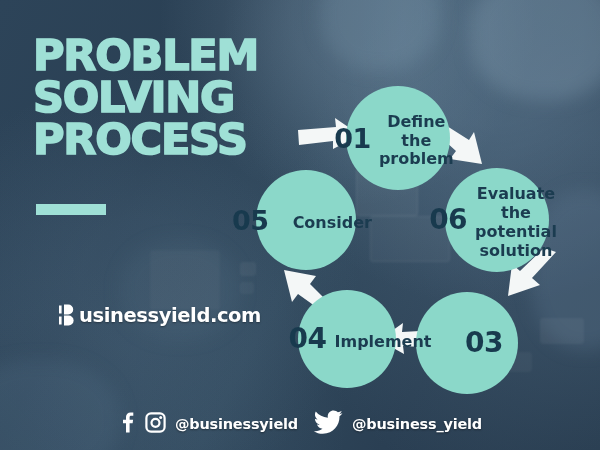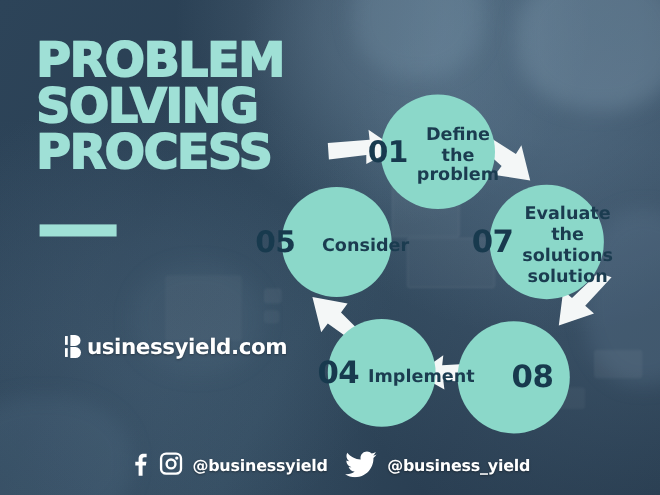--- a/index.html
+++ b/index.html
@@ -161,30 +161,30 @@
 
     <div class="node" id="n1">
       <div class="num">01</div>
       <div class="lbl">
         <span>Define the</span><br>
         <span>problem</span>
       </div>
     </div>
 
     <div class="node" id="n2">
-      <div class="num">07</div>
+      <div class="num">06</div>
       <div class="lbl">
         <span>Evaluate the</span><br>
-        <span>solutions</span><br>
+        <span>potential</span><br>
         <span>solution</span>
       </div>
     </div>
 
     <div class="node" id="n3">
-      <div class="num">08</div>
+      <div class="num">03</div>
     </div>
 
     <div class="node" id="n4">
       <div class="num">04</div>
       <div class="lbl">Implement</div>
     </div>
 
     <div class="node" id="n5">
       <div class="num">05</div>
       <div class="lbl">Consider</div>

